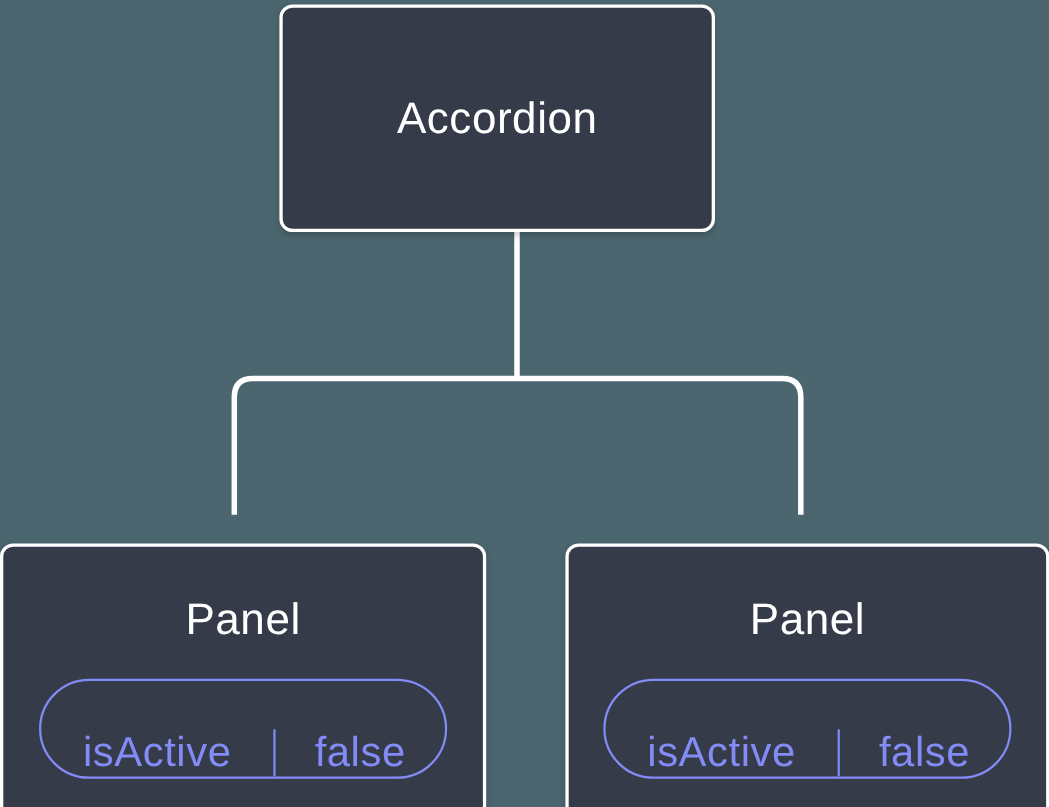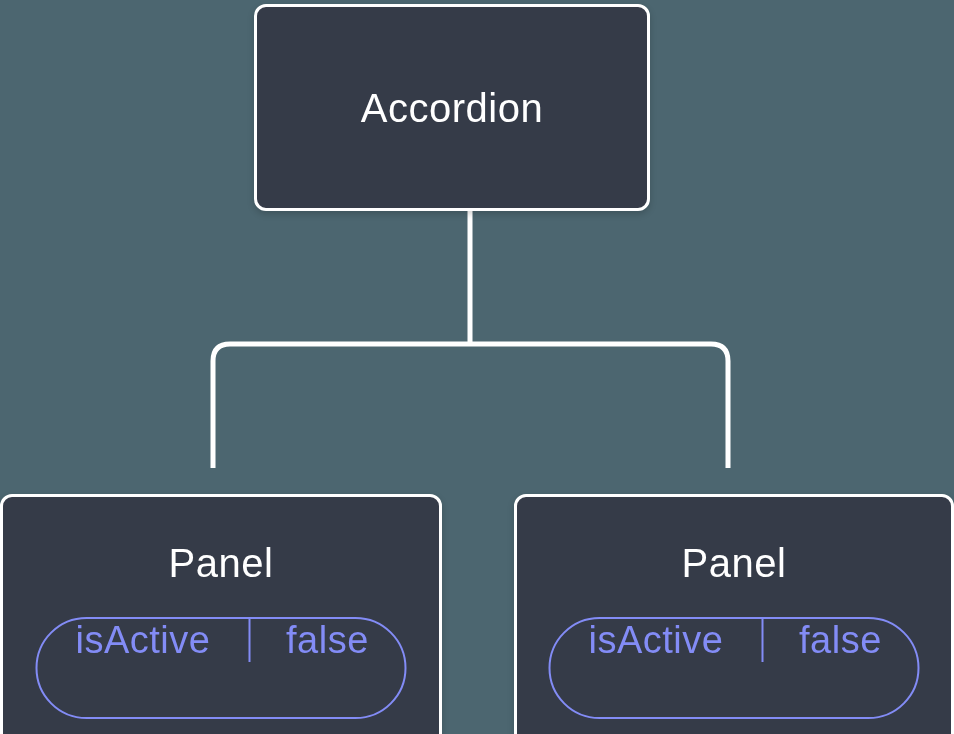--- a/index.html
+++ b/index.html
@@ -64,25 +64,25 @@
     position: absolute;
     left: 0; right: 0;
     top: 42px;
   }
   .state-pill {
     position: absolute;
     left: 50%;
     top: 120px;
     transform: translateX(-50%);
     width: 371px;
-    height: 102px;
+    height: 91px;
     border: 2.5px solid var(--accent);
     border-radius: 51px;
     display: flex;
-    align-items: flex-start;
+    align-items: flex-end;
     overflow: hidden;
   }
   .pill-cell {
     display: flex;
     align-items: center;
     justify-content: center;
     color: var(--accent);
     font-size: 38px;
     font-weight: 400;
     letter-spacing: 0.5px;

